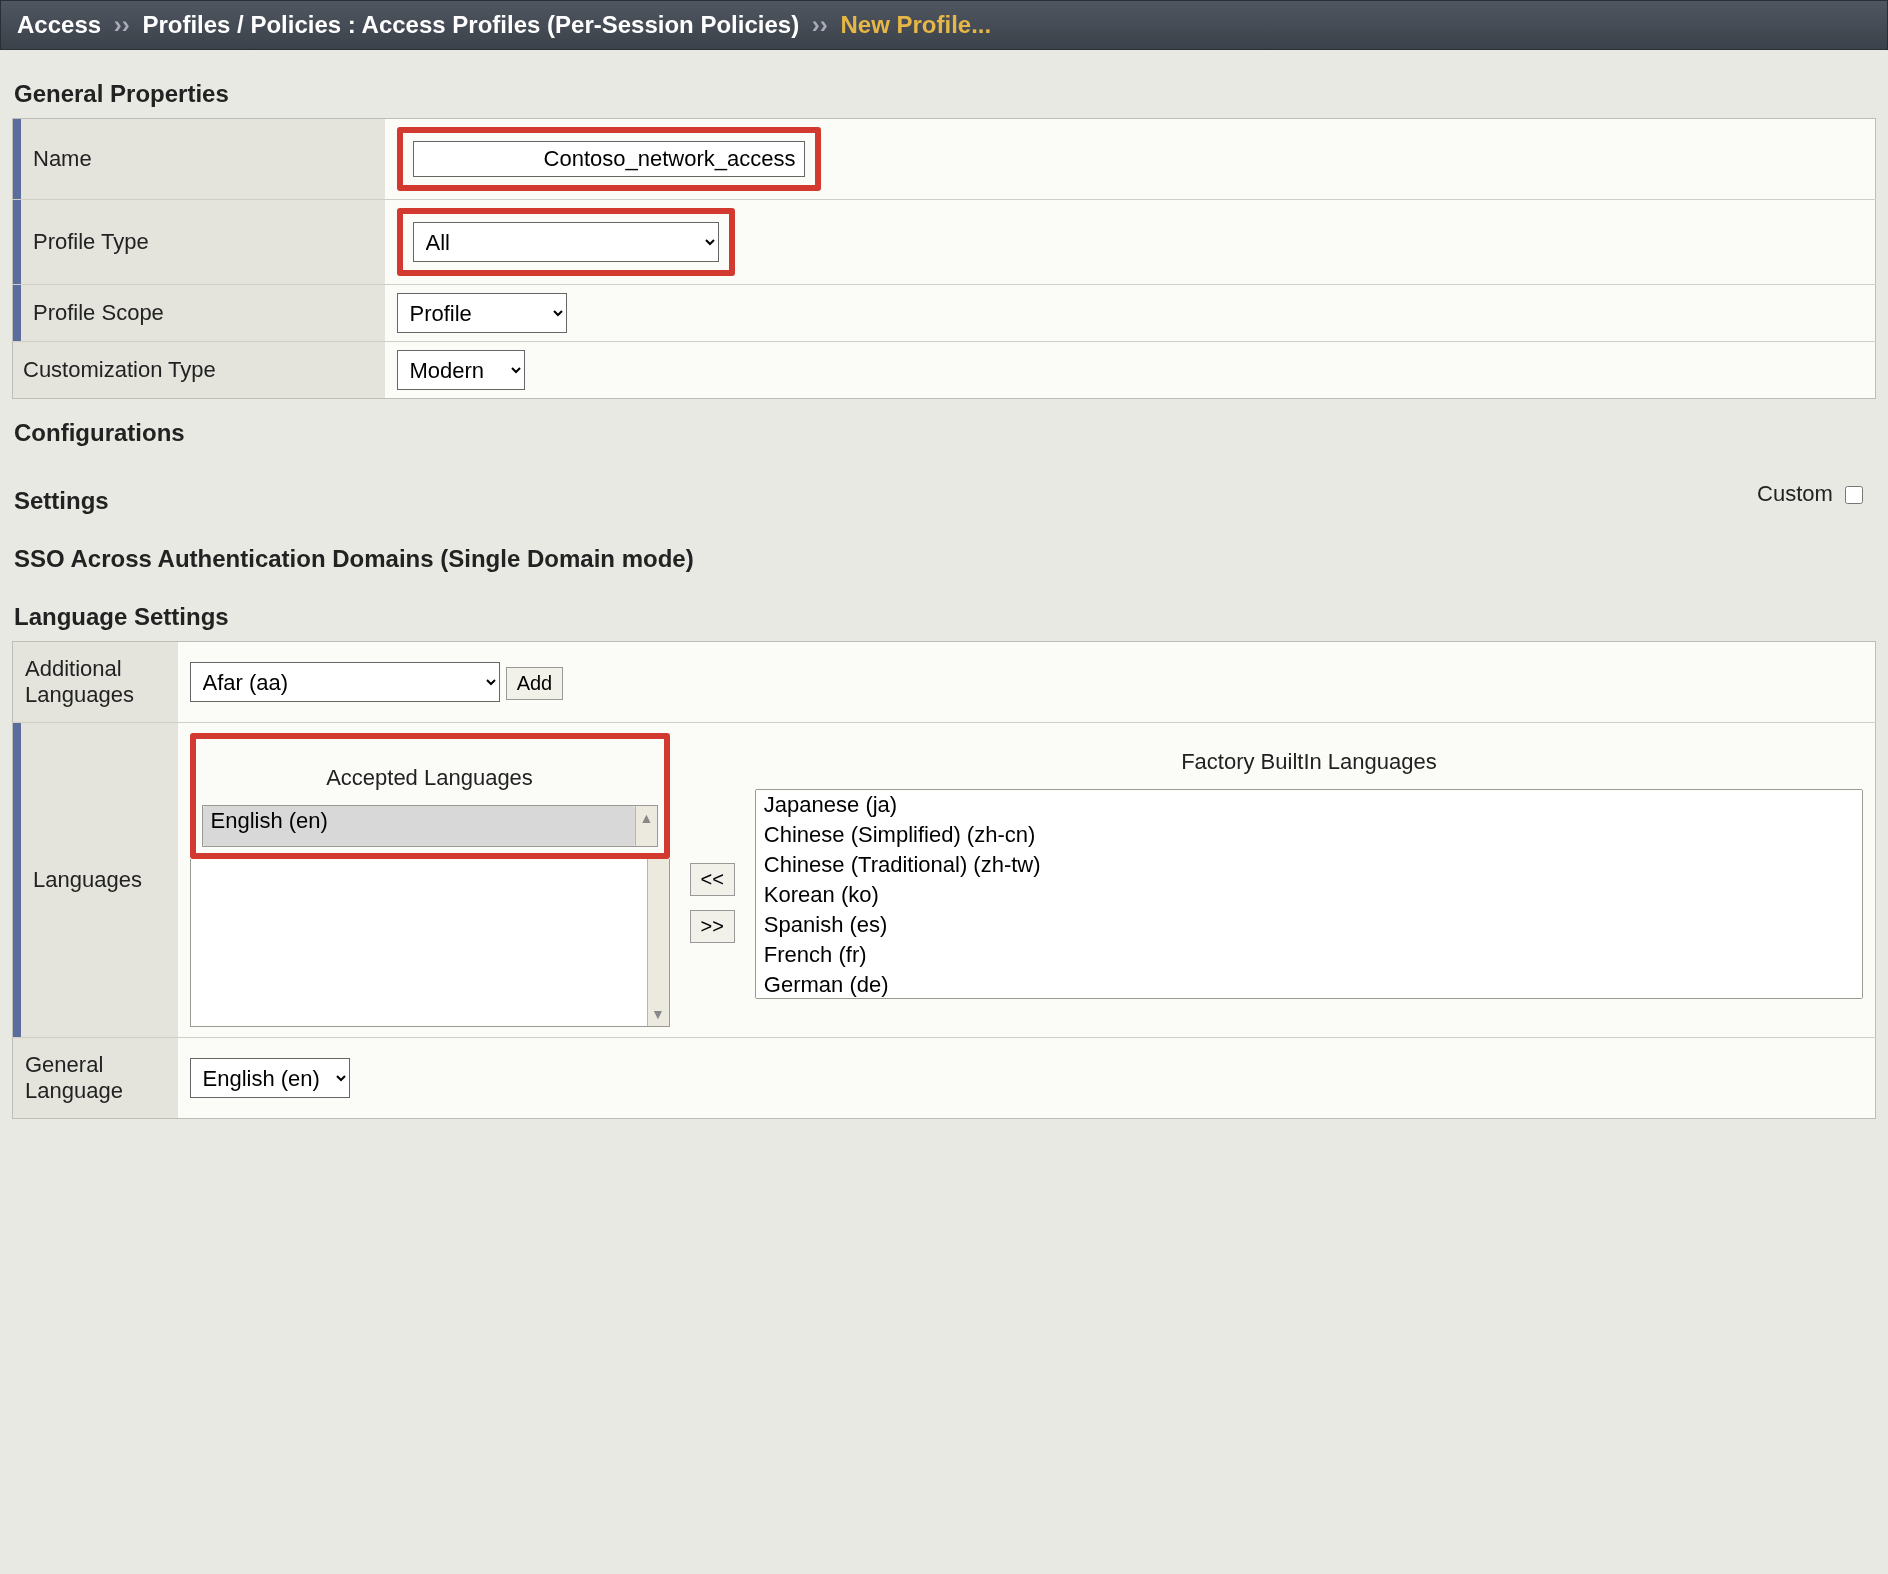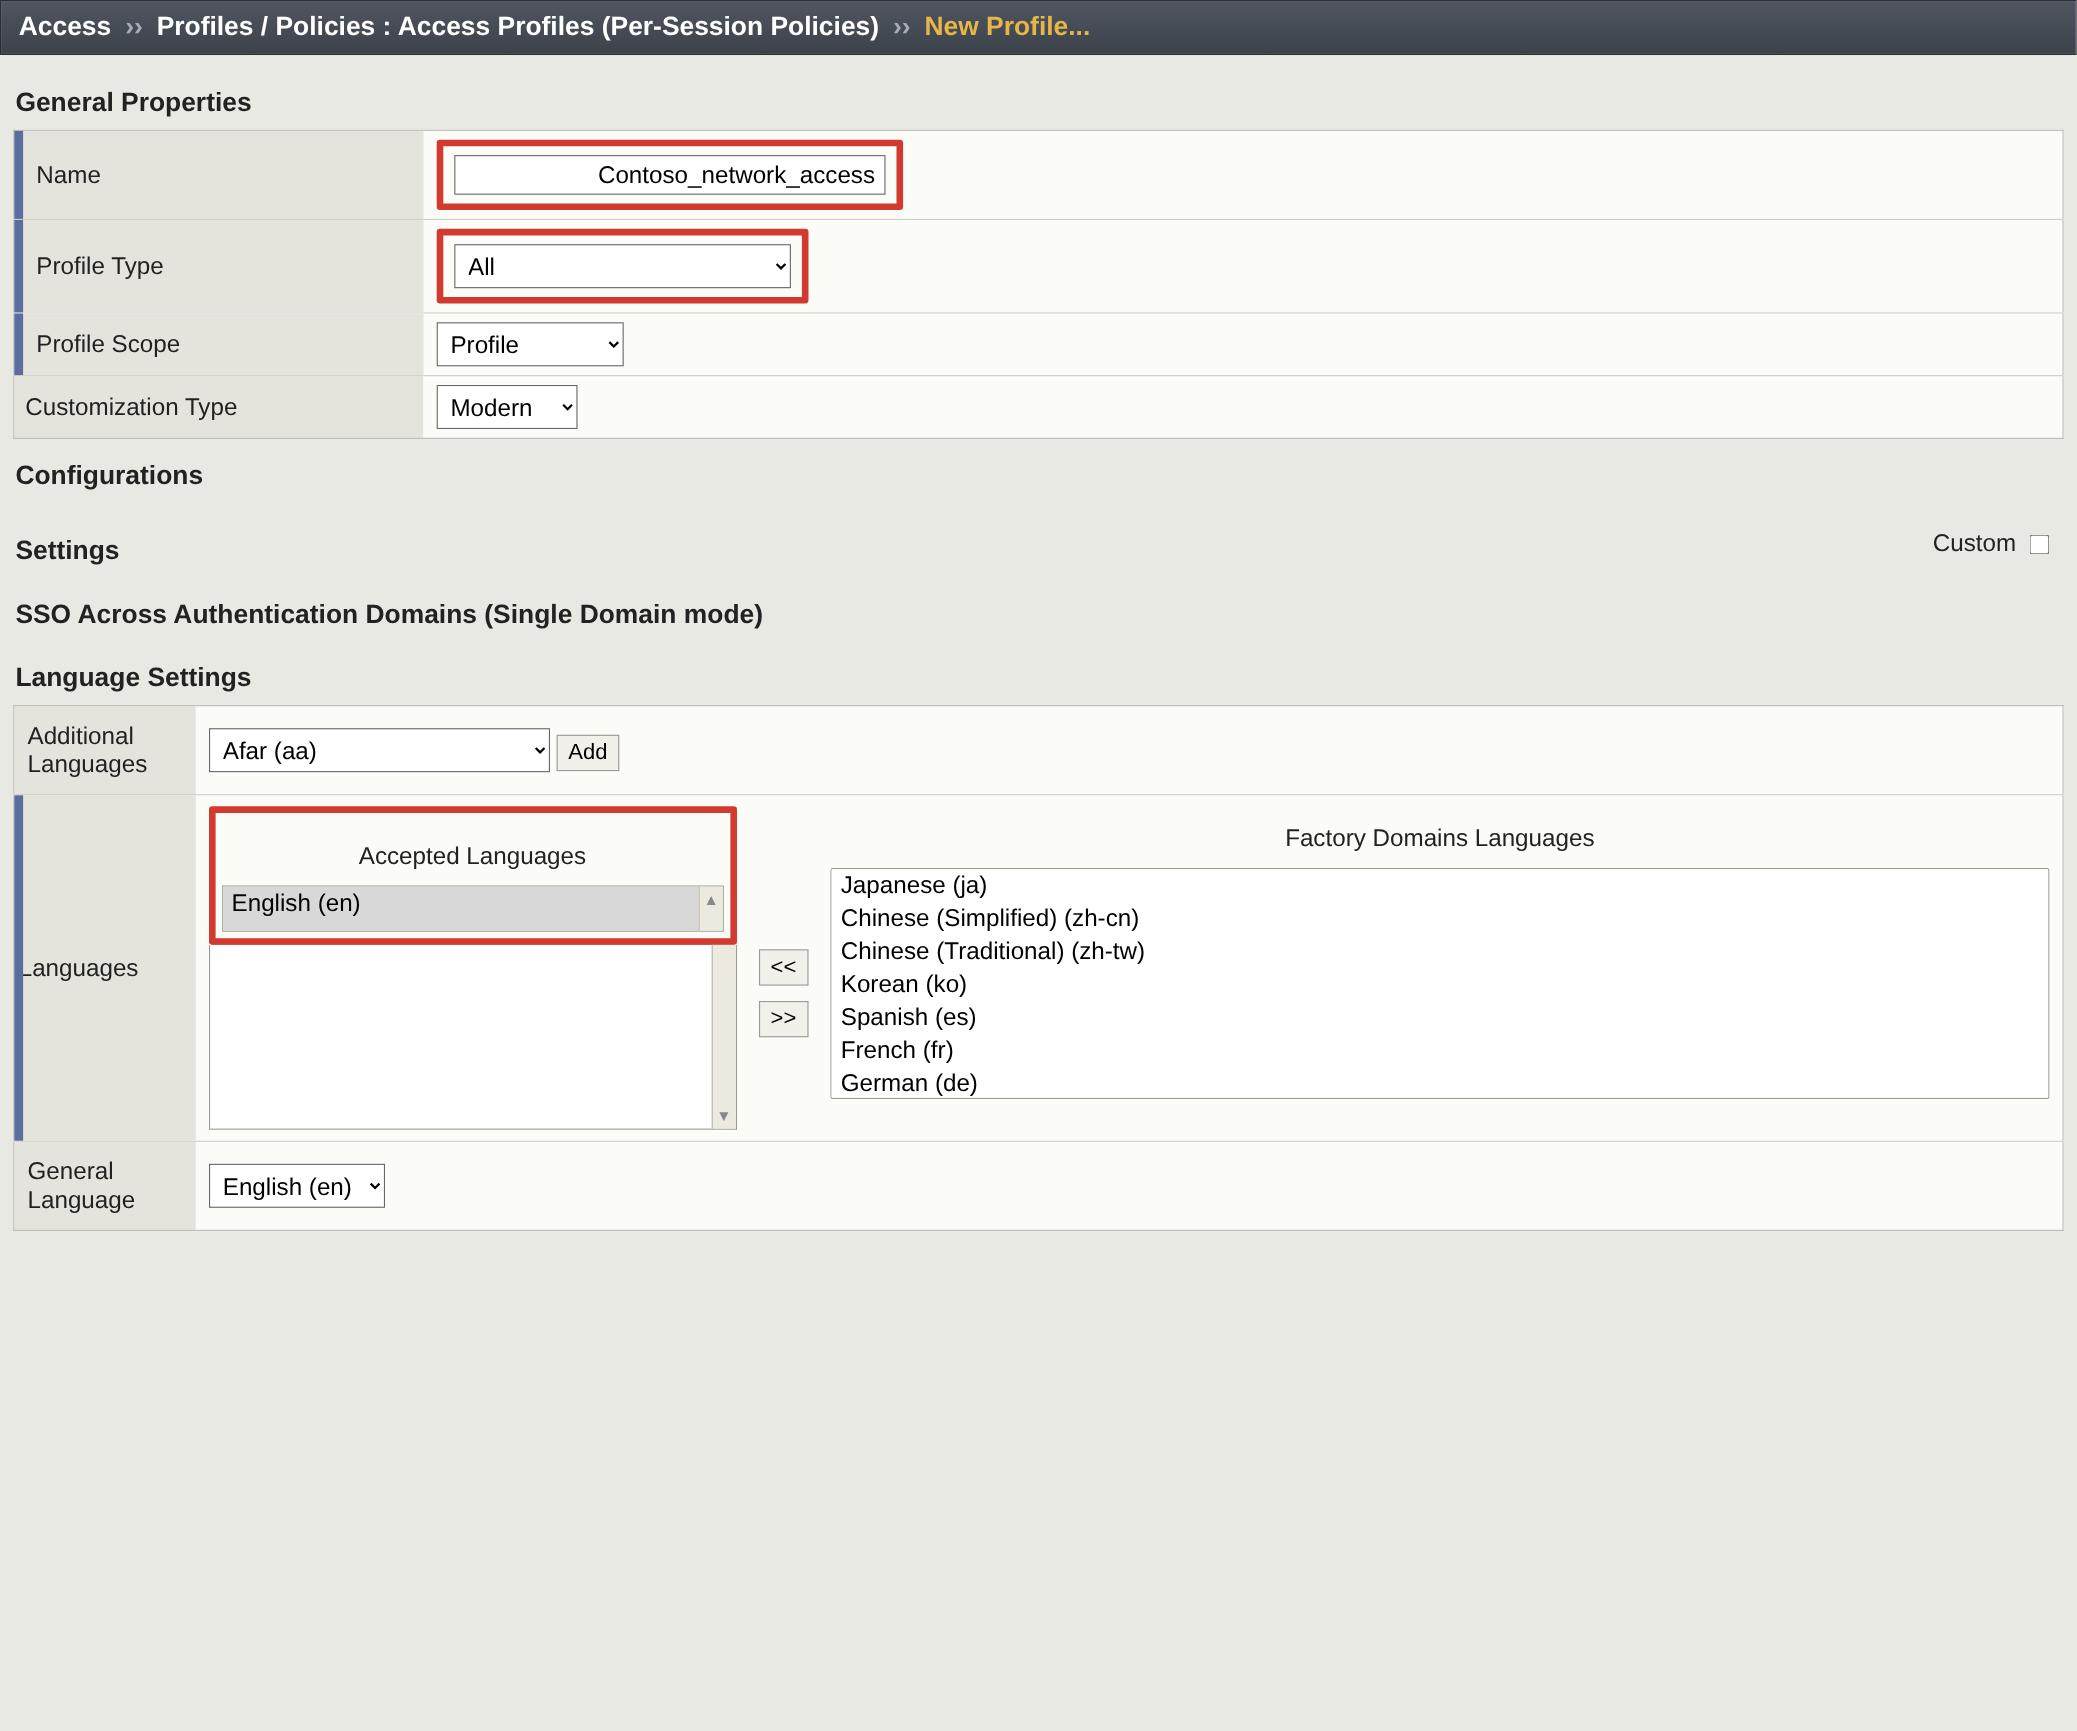--- a/index.html
+++ b/index.html
@@ -104,21 +104,21 @@
     background: #fff;
   }
   .lang-table > tbody > tr { border-bottom: 1px solid #cfcfc6; }
   .lang-table > tbody > tr:last-child { border-bottom: none; }
   .lang-table td.lt-label {
     width: 165px;
     background: #e4e4dc;
     padding: 14px 12px;
     vertical-align: middle;
   }
-  .lang-table td.lt-label.with-bar { position: relative; padding-left: 4px; }
+  .lang-table td.lt-label.with-bar { position: relative; padding-left: 20px; }
   .lang-table td.lt-label.with-bar::before {
     content: "";
     position: absolute;
     left: 0; top: 0; bottom: 0;
     width: 8px;
     background: #5a6d9e;
   }
   .lang-table td.lt-value {
     padding: 10px 12px;
     background: #fbfbf7;
@@ -273,21 +273,21 @@
                     <span></span>
                     <span>▼</span>
                   </div>
             </div>
           </div>
           <div class="mover">
             <button class="btn">&lt;&lt;</button>
             <button class="btn">&gt;&gt;</button>
           </div>
           <div class="lang-col">
-            <h4>Factory Domains Languages</h4>
+            <h4>Factory BuiltIn Languages</h4>
             <select size="8" class="listbox" id="factory-list">
                   <option>Japanese (ja)</option>
                   <option>Chinese (Simplified) (zh-cn)</option>
                   <option>Chinese (Traditional) (zh-tw)</option>
                   <option>Korean (ko)</option>
                   <option>Spanish (es)</option>
                   <option>French (fr)</option>
                   <option>German (de)</option>
                 </select>
           </div>

